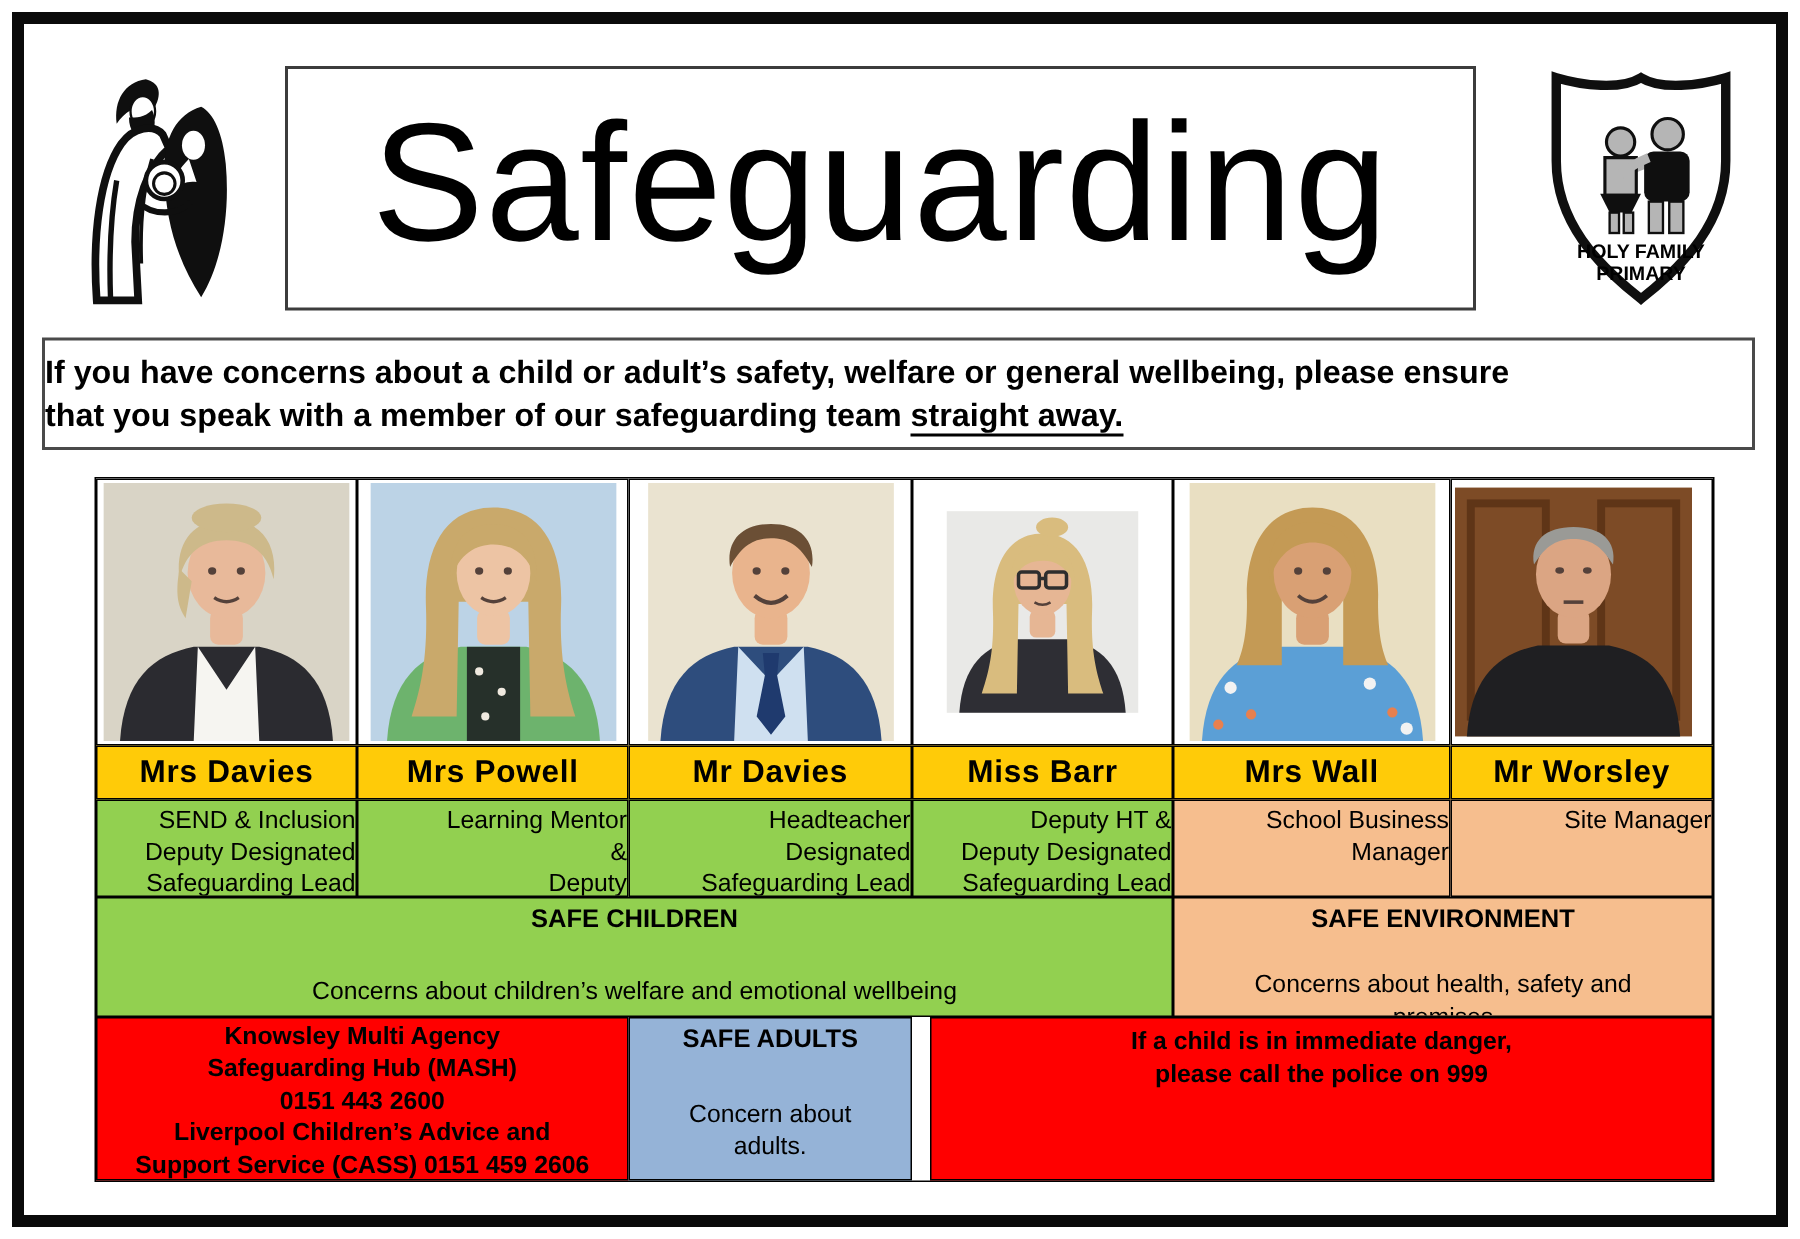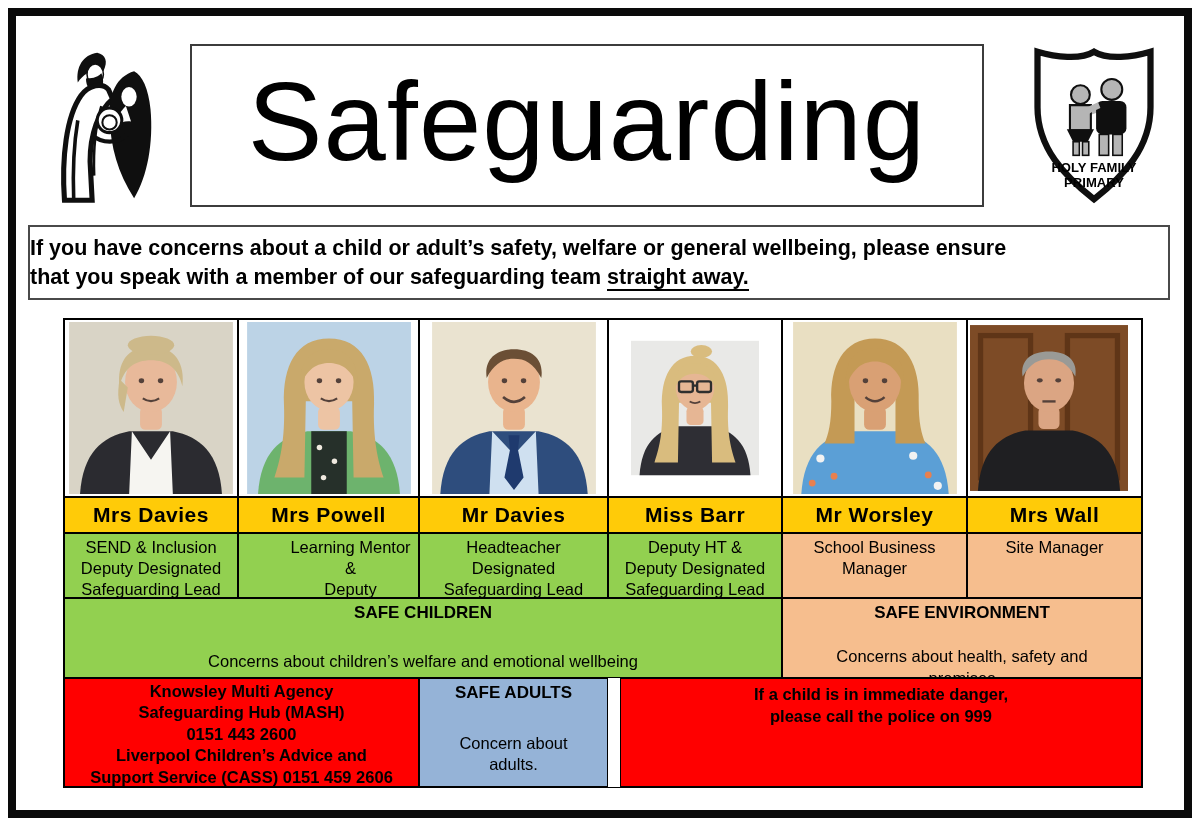--- a/index.html
+++ b/index.html
@@ -40,21 +40,21 @@
   .photo { width:166px; height:172px; margin-top:2px; }
   .photo svg { width:100%; height:100%; display:block; }
   .photo-narrow { width:128px; }
   .photo-right-gap { width:158px; margin-right:12px; }
 
   .name-cell {
     display:flex; align-items:center; justify-content:center;
     font-weight:bold; font-size:21px; letter-spacing:0.5px;
   }
   .role-cell {
-    padding-top:3px; text-align:center; font-size:16.5px; line-height:21px;
+    padding-top:3px; text-align:right; font-size:16.5px; line-height:21px;
   }
   .span-children { grid-column:1 / 5; }
   .span-env { grid-column:5 / 7; }
   .span-mash { grid-column:1 / 3; }
   .span-emergency { grid-column:4 / 7; }
 
   .section-cell { text-align:center; }
   .section-heading { font-weight:bold; font-size:17px; margin-top:4px; }
   .safe-children-body { font-size:16.5px; margin-top:29px;text-align:center; }
   .safe-env-body { font-size:16.5px; line-height:22px; margin-top:22px; }
@@ -221,22 +221,22 @@
           <ellipse cx="67" cy="42" rx="2.2" ry="1.6" fill="#54413a"></ellipse>
           <path d="M55,58 L65,58" fill="none" stroke-width="1.8" stroke="#54413a"></path>
         </svg>
       </div>
     </div>
 
     <div class="cell name-cell" style="background-color: rgb(255, 203, 8);">Mrs Davies</div>
     <div class="cell name-cell" style="background-color: rgb(255, 203, 8);">Mrs Powell</div>
     <div class="cell name-cell" style="background-color: rgb(255, 203, 8);">Mr Davies</div>
     <div class="cell name-cell" style="background-color: rgb(255, 203, 8);">Miss Barr</div>
+    <div class="cell name-cell" style="background-color: rgb(255, 203, 8);">Mrs Wall</div>
     <div class="cell name-cell" style="background-color: rgb(255, 203, 8);">Mr Worsley</div>
-    <div class="cell name-cell" style="background-color: rgb(255, 203, 8);">Mrs Wall</div>
 
     <div class="cell role-cell" style="background-color: rgb(146, 208, 80);">
         <div>SEND &amp; Inclusion</div>
         <div>Deputy Designated</div>
         <div>Safeguarding Lead</div>
       </div>
     <div class="cell role-cell" style="background-color: rgb(146, 208, 80); padding-left: 44px;">
         <div>Learning Mentor &amp;</div>
         <div>Deputy Designated</div>
         <div>Safeguarding Lead</div>

